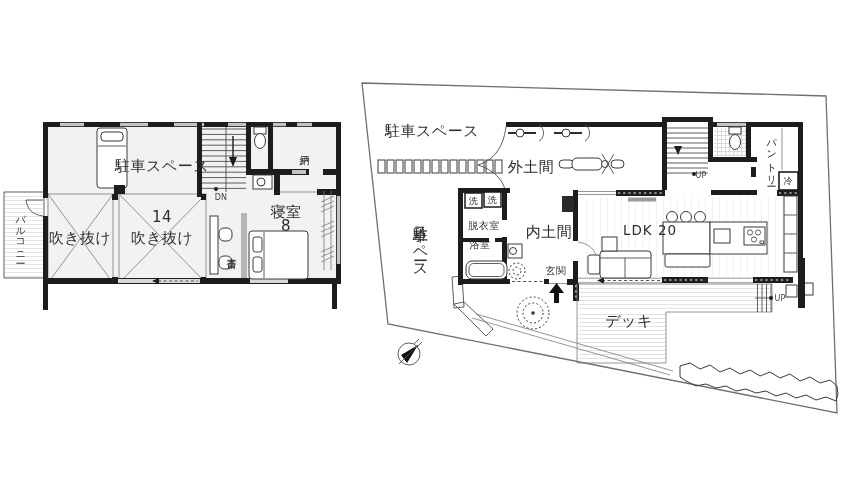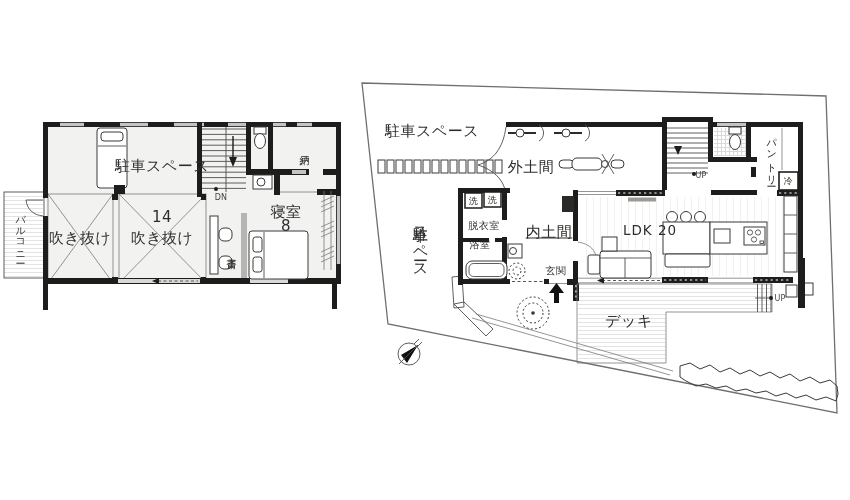--- a/index.html
+++ b/index.html
@@ -373,21 +373,21 @@
   <div class="lbl" style="left:80px;top:238px;">吹き抜け</div>
   <div class="lbl" style="left:162px;top:238px;">吹き抜け</div>
 
   <div class="lbl" style="left:432px;top:131px;">駐車スペース</div>
   <div class="lbl v" style="left:420px;top:243px;">駐車スペース</div>
   <div class="lbl" style="left:531px;top:167px;">外土間</div>
   <div class="lbl s9" style="left:473.5px;top:200.5px;">洗</div>
   <div class="lbl s9" style="left:492.5px;top:199.5px;">洗</div>
   <div class="lbl s10" style="left:484px;top:226px;">脱衣室</div>
   <div class="lbl s10" style="left:480px;top:245px;">浴室</div>
-  <div class="lbl" style="left:549px;top:232px;text-decoration:underline;">内土間</div>
+  <div class="lbl" style="left:549px;top:232px;">内土間</div>
   <div class="lbl s10" style="left:556px;top:271px;">玄関</div>
   <div class="lbl s13" style="left:634px;top:231px;">LDK 20</div>
   <div class="lbl" style="left:629px;top:321px;">デッキ</div>
   <div class="lbl v s10" style="left:771px;top:156px;">パントリー</div>
   <div class="lbl s9" style="left:788.5px;top:181px;">冷</div>
   <div class="lbl s8" style="left:701px;top:176px;">UP</div>
   <div class="lbl s8" style="left:780px;top:299px;">UP</div>
 
 </div>
 

